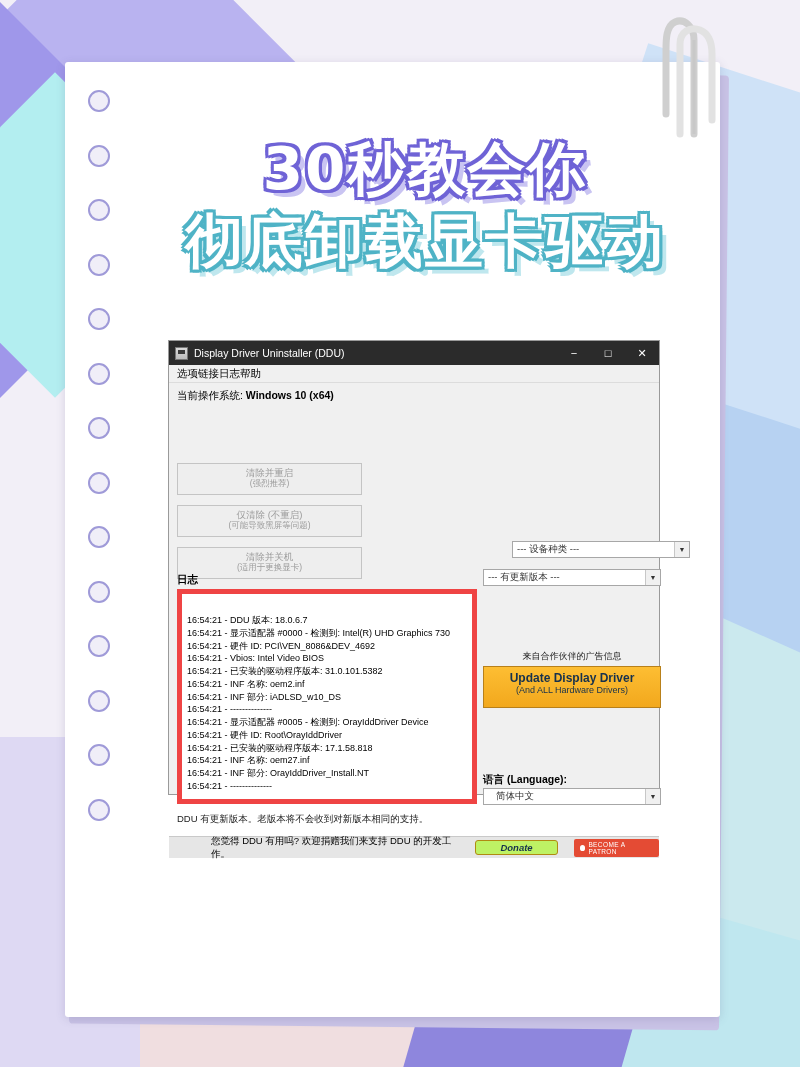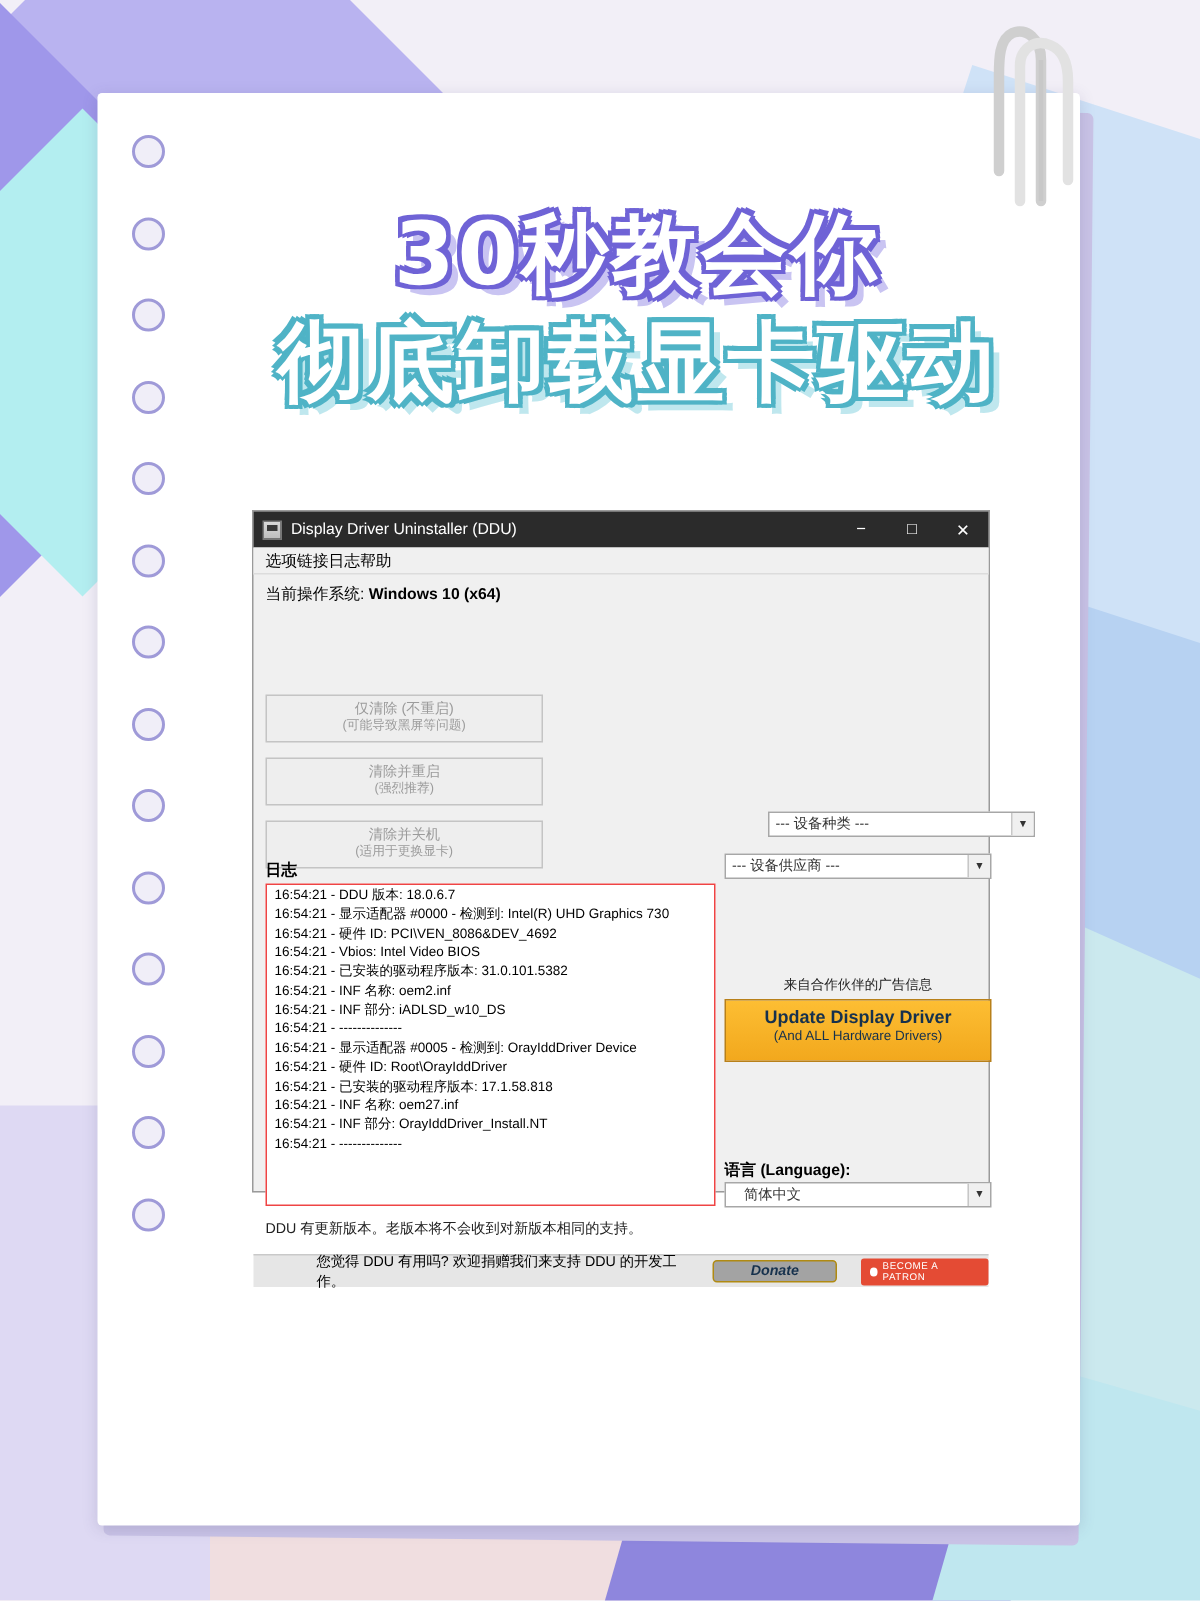--- a/index.html
+++ b/index.html
@@ -140,22 +140,22 @@
   .big-btn {
     width:185px; height:32px; background:#eeeeee; border:1px solid #c4c4c4;
     color:#9b9b9b; text-align:center; line-height:1.15; padding-top:4px;
     margin-bottom:10px; font-size:9.5px;
   }
   .big-btn .l2 { font-size:8.5px; display:block; }
 
   .log-label { position:absolute; left:8px; top:168px; font-weight:bold; font-size:10.5px; }
   .log-box {
     position:absolute; left:8px; top:184px; width:300px; height:215px;
-    background:#ffffff; border:1px solid #ef4444; overflow:hidden;
-    padding:0 5px; line-height:1.42; font-size:9px;
+    background:#ffffff; border:5px solid #ef4444; overflow:hidden;
+    padding:20px 5px; line-height:1.42; font-size:9px;
   }
   .log-line { white-space:nowrap; }
 
   .combo {
     position:absolute; width:178px; height:17px; background:#ffffff;
     border:1px solid #a7a7a7; font-size:9.5px; padding:1px 16px 0 4px;
     color:#333;
   }
   .combo .arrow {
     position:absolute; right:0; top:0; width:15px; height:15px;
@@ -183,21 +183,21 @@
 
   .note-line {
     position:absolute; left:8px; top:408px; font-size:9.5px; color:#222;
   }
   .footer-bar {
     position:absolute; left:0; bottom:0; width:100%; height:22px;
     background:#e6e6e6; border-top:1px solid #c9c9c9;
     display:flex; align-items:center; padding-left:42px; gap:16px; font-size:9.5px;
   }
   .donate-btn {
-    background:#a3a3a3; border:1px solid #b08a12; border-radius:3px;
+    background:#bef264; border:1px solid #b08a12; border-radius:3px;
     padding:1px 24px; font-size:9.5px; font-style:italic; color:#16314d;
     font-weight:bold;
   }
   .patron-btn {
     background:#e44b34; color:#fff; border-radius:2px; padding:2px 6px;
     font-size:6.5px; letter-spacing:.4px; display:flex; align-items:center; gap:3px;
   }
   .patron-dot { width:6px; height:6px; border-radius:50%; background:#fff; display:inline-block; }
 </style>
 </head>
@@ -268,26 +268,26 @@
 
   <div class="ddu-os">
     <span>当前操作系统:</span>
     <b>Windows 10 (x64)</b>
   </div>
 
   <div class="ddu-body">
 
     <div class="btn-col">
       <div class="big-btn">
+        <span>清除并重启</span>
+        <span class="l2">(强烈推荐)</span>
+      </div>
+      <div class="big-btn">
         <span>仅清除 (不重启)</span>
         <span class="l2">(可能导致黑屏等问题)</span>
-      </div>
-      <div class="big-btn">
-        <span>清除并重启</span>
-        <span class="l2">(强烈推荐)</span>
       </div>
       <div class="big-btn">
         <span>清除并关机</span>
         <span class="l2">(适用于更换显卡)</span>
       </div>
     </div>
 
     <div class="log-label">日志</div>
     <div class="log-box">
       <div class="log-line">16:54:21 - DDU 版本: 18.0.6.7</div>
@@ -304,21 +304,21 @@
       <div class="log-line">16:54:21 - INF 名称: oem27.inf</div>
       <div class="log-line">16:54:21 - INF 部分: OrayIddDriver_Install.NT</div>
       <div class="log-line">16:54:21 - --------------</div>
     </div>
 
     <div class="combo" id="combo-type">
       <span>--- 设备种类 ---</span>
       <span class="arrow">▼</span>
     </div>
     <div class="combo" id="combo-vendor">
-      <span>--- 设备供应商 ---</span>
+      <span>--- 有更新版本 ---</span>
       <span class="arrow">▼</span>
     </div>
 
     <div class="ad-note">来自合作伙伴的广告信息</div>
     <div class="ad-banner">
       <div class="l1">Update Display Driver</div>
       <div class="l2">(And ALL Hardware Drivers)</div>
     </div>
 
     <div class="lang-label">语言 (Language):</div>

